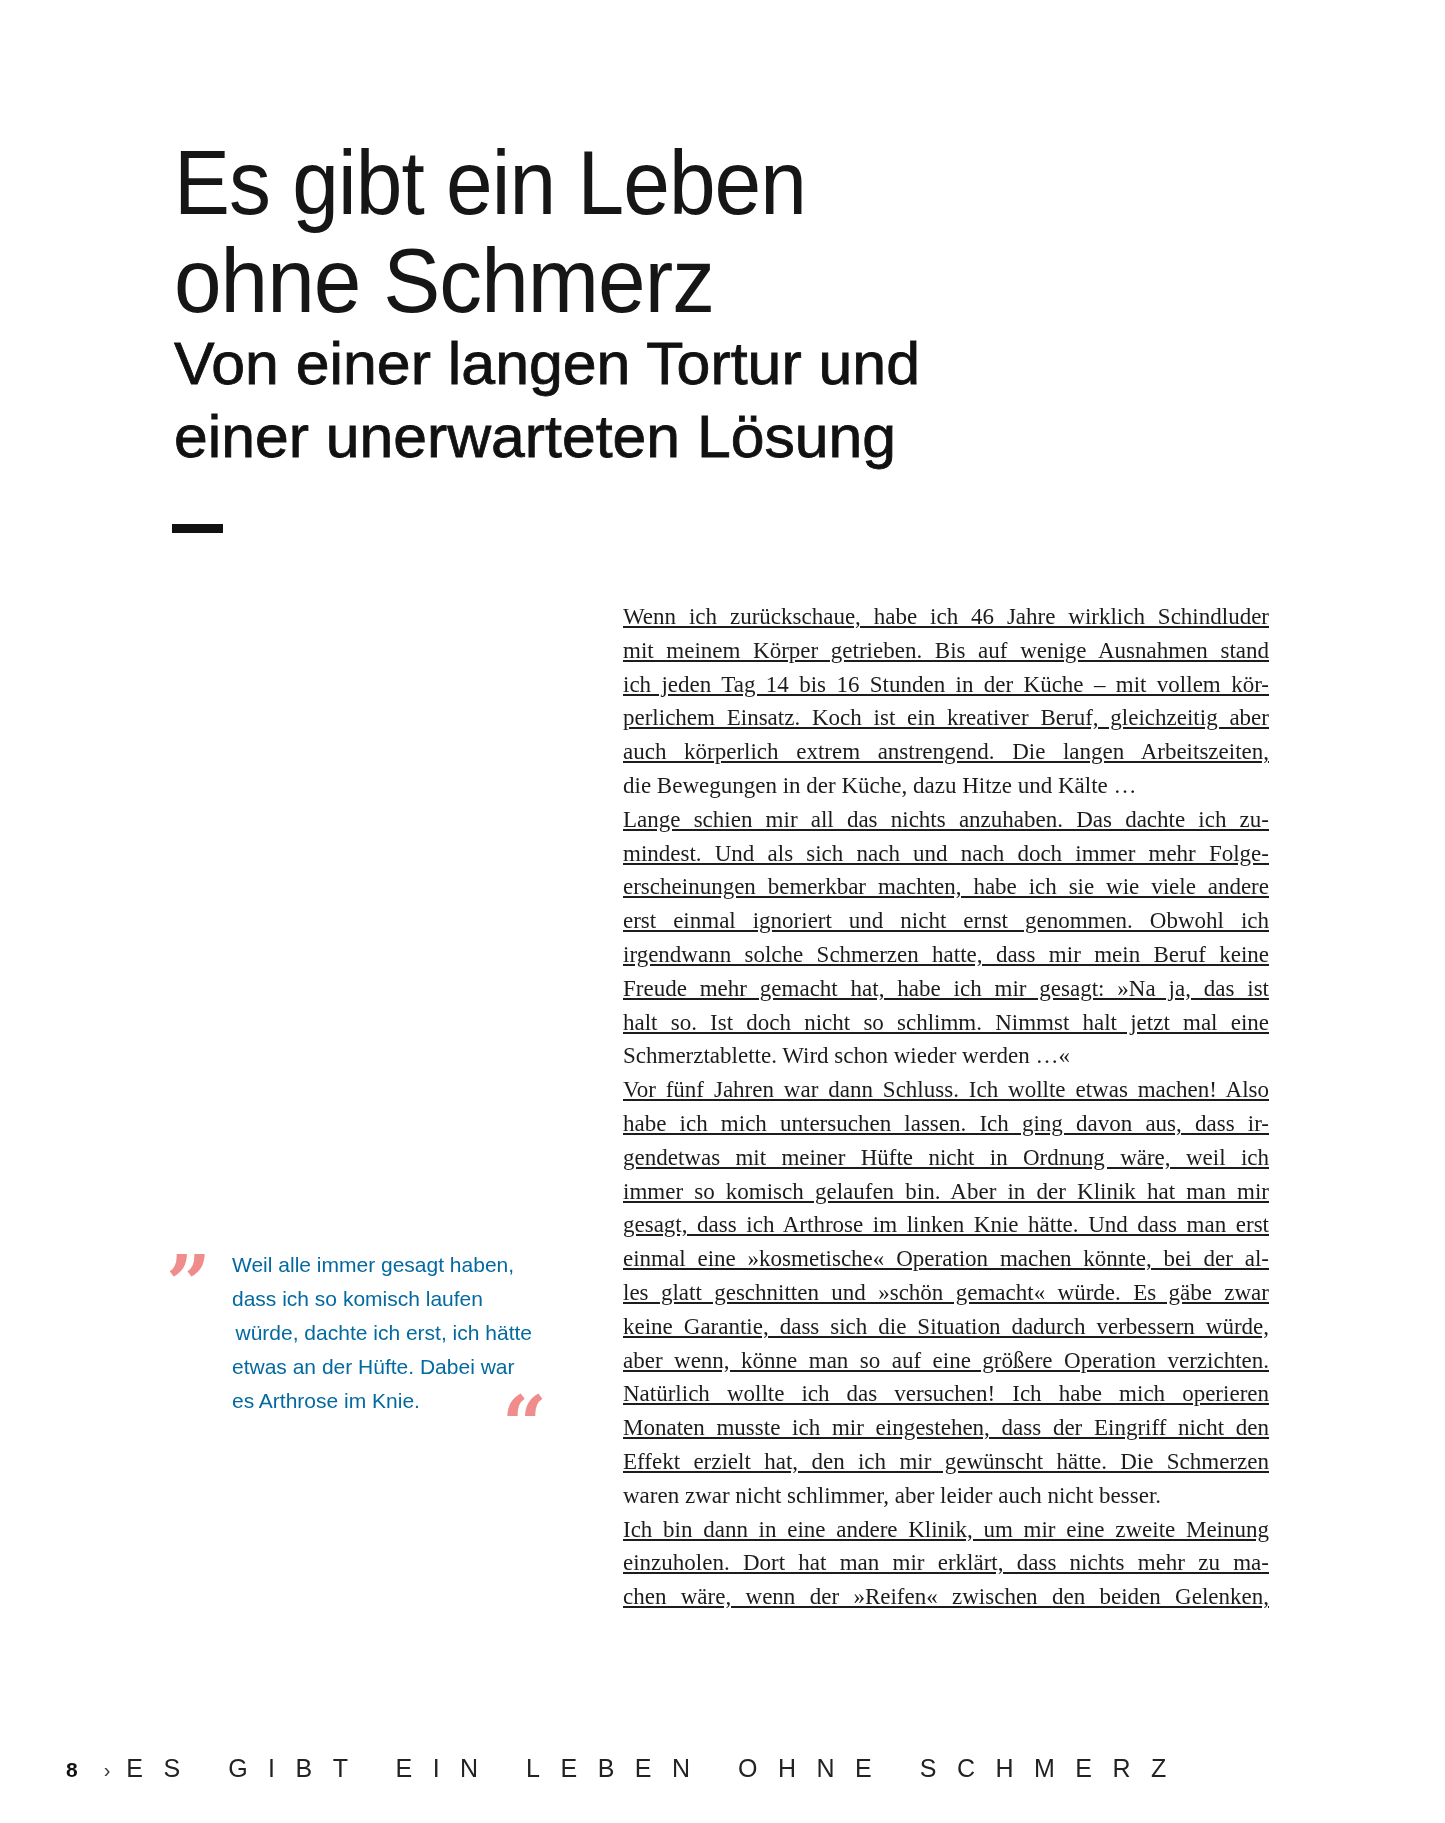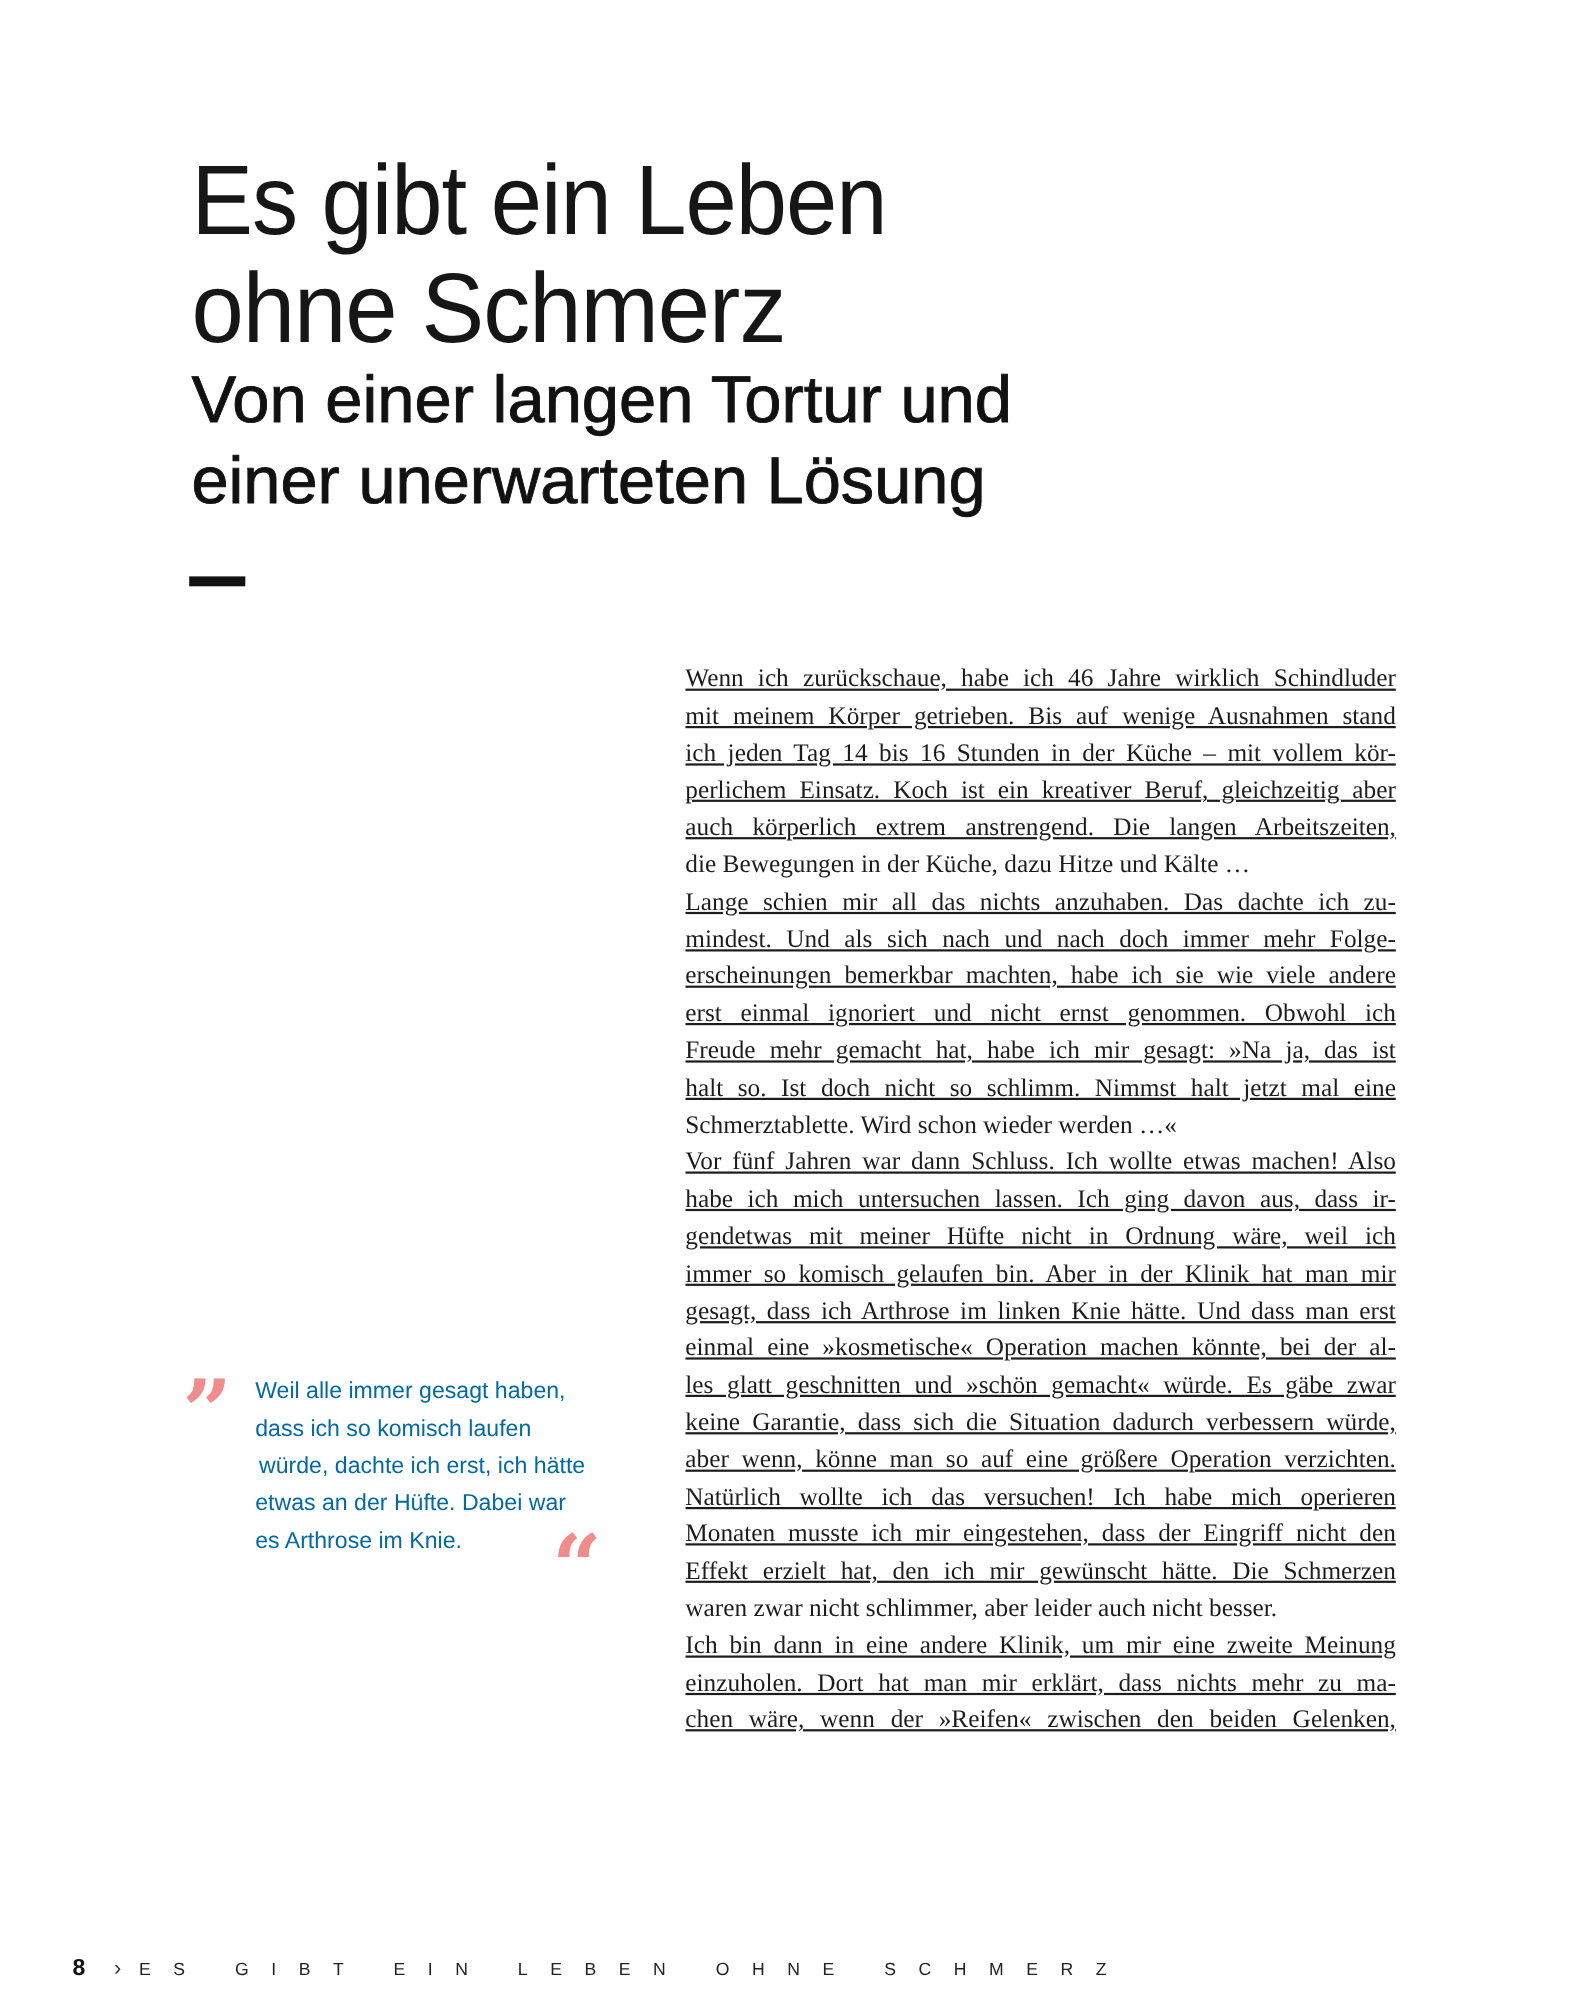--- a/index.html
+++ b/index.html
@@ -38,21 +38,21 @@
   .quote-mark {
     position: absolute; color: #f08c8c;
     font-family: "DejaVu Serif", serif; font-weight: bold; line-height: 1;
   }
   .quote-open { left: 166px; top: 1245px; font-size: 78px; }
   .quote-close { left: 502px; top: 1386px; font-size: 78px; }
 
   .footer { position: absolute; left: 66px; top: 1754px; height: 26px; display: flex; align-items: baseline; white-space: nowrap; }
   .footer-page { font-family: "Liberation Sans", sans-serif; font-weight: bold; font-size: 21px; color: #111; }
   .footer-sep { font-family: "Liberation Sans", sans-serif; font-size: 20px; color: #333; margin-left: 26px; margin-right: 16px; }
-  .footer-title { font-family: "Liberation Sans", sans-serif; font-size: 16px; color: #222; letter-spacing: 20.5px; margin-top: 28px; }
+  .footer-title { font-family: "Liberation Sans", sans-serif; font-size: 25px; color: #222; letter-spacing: 20.5px; }
 </style>
 </head>
 <body>
 
 <div class="title-line" style="top: 138px; transform: scaleX(0.931424);">Es gibt ein Leben</div>
 <div class="title-line" style="top: 236px; transform: scaleX(0.950181);">ohne Schmerz</div>
 
 <div class="subtitle-line" style="top: 334px; transform: scaleX(1.01341);">Von einer langen Tortur und</div>
 <div class="subtitle-line" style="top: 407px; transform: scaleX(1.01145);">einer unerwarteten Lösung</div>
 
@@ -72,20 +72,21 @@
     <span class="body-line full">Wenn ich zurückschaue, habe ich 46 Jahre wirklich Schindluder</span>
     <span class="body-line full">mit meinem Körper getrieben. Bis auf wenige Ausnahmen stand</span>
     <span class="body-line full">ich jeden Tag 14 bis 16 Stunden in der Küche – mit vollem kör-</span>
     <span class="body-line full">perlichem Einsatz. Koch ist ein kreativer Beruf, gleichzeitig aber</span>
     <span class="body-line full">auch körperlich extrem anstrengend. Die langen Arbeitszeiten,</span>
     <span class="body-line">die Bewegungen in der Küche, dazu Hitze und Kälte …</span>
     <span class="body-line full">Lange schien mir all das nichts anzuhaben. Das dachte ich zu-</span>
     <span class="body-line full">mindest. Und als sich nach und nach doch immer mehr Folge-</span>
     <span class="body-line full">erscheinungen bemerkbar machten, habe ich sie wie viele andere</span>
     <span class="body-line full">erst einmal ignoriert und nicht ernst genommen. Obwohl ich</span>
+    <span class="body-line full">irgendwann solche Schmerzen hatte, dass mir mein Beruf keine</span>
     <span class="body-line full">Freude mehr gemacht hat, habe ich mir gesagt: »Na ja, das ist</span>
     <span class="body-line full">halt so. Ist doch nicht so schlimm. Nimmst halt jetzt mal eine</span>
     <span class="body-line">Schmerztablette. Wird schon wieder werden …«</span>
     <span class="body-line full">Vor fünf Jahren war dann Schluss. Ich wollte etwas machen! Also</span>
     <span class="body-line full">habe ich mich untersuchen lassen. Ich ging davon aus, dass ir-</span>
     <span class="body-line full">gendetwas mit meiner Hüfte nicht in Ordnung wäre, weil ich</span>
     <span class="body-line full">immer so komisch gelaufen bin. Aber in der Klinik hat man mir</span>
     <span class="body-line full">gesagt, dass ich Arthrose im linken Knie hätte. Und dass man erst</span>
     <span class="body-line full">einmal eine »kosmetische« Operation machen könnte, bei der al-</span>
     <span class="body-line full">les glatt geschnitten und »schön gemacht« würde. Es gäbe zwar</span>

